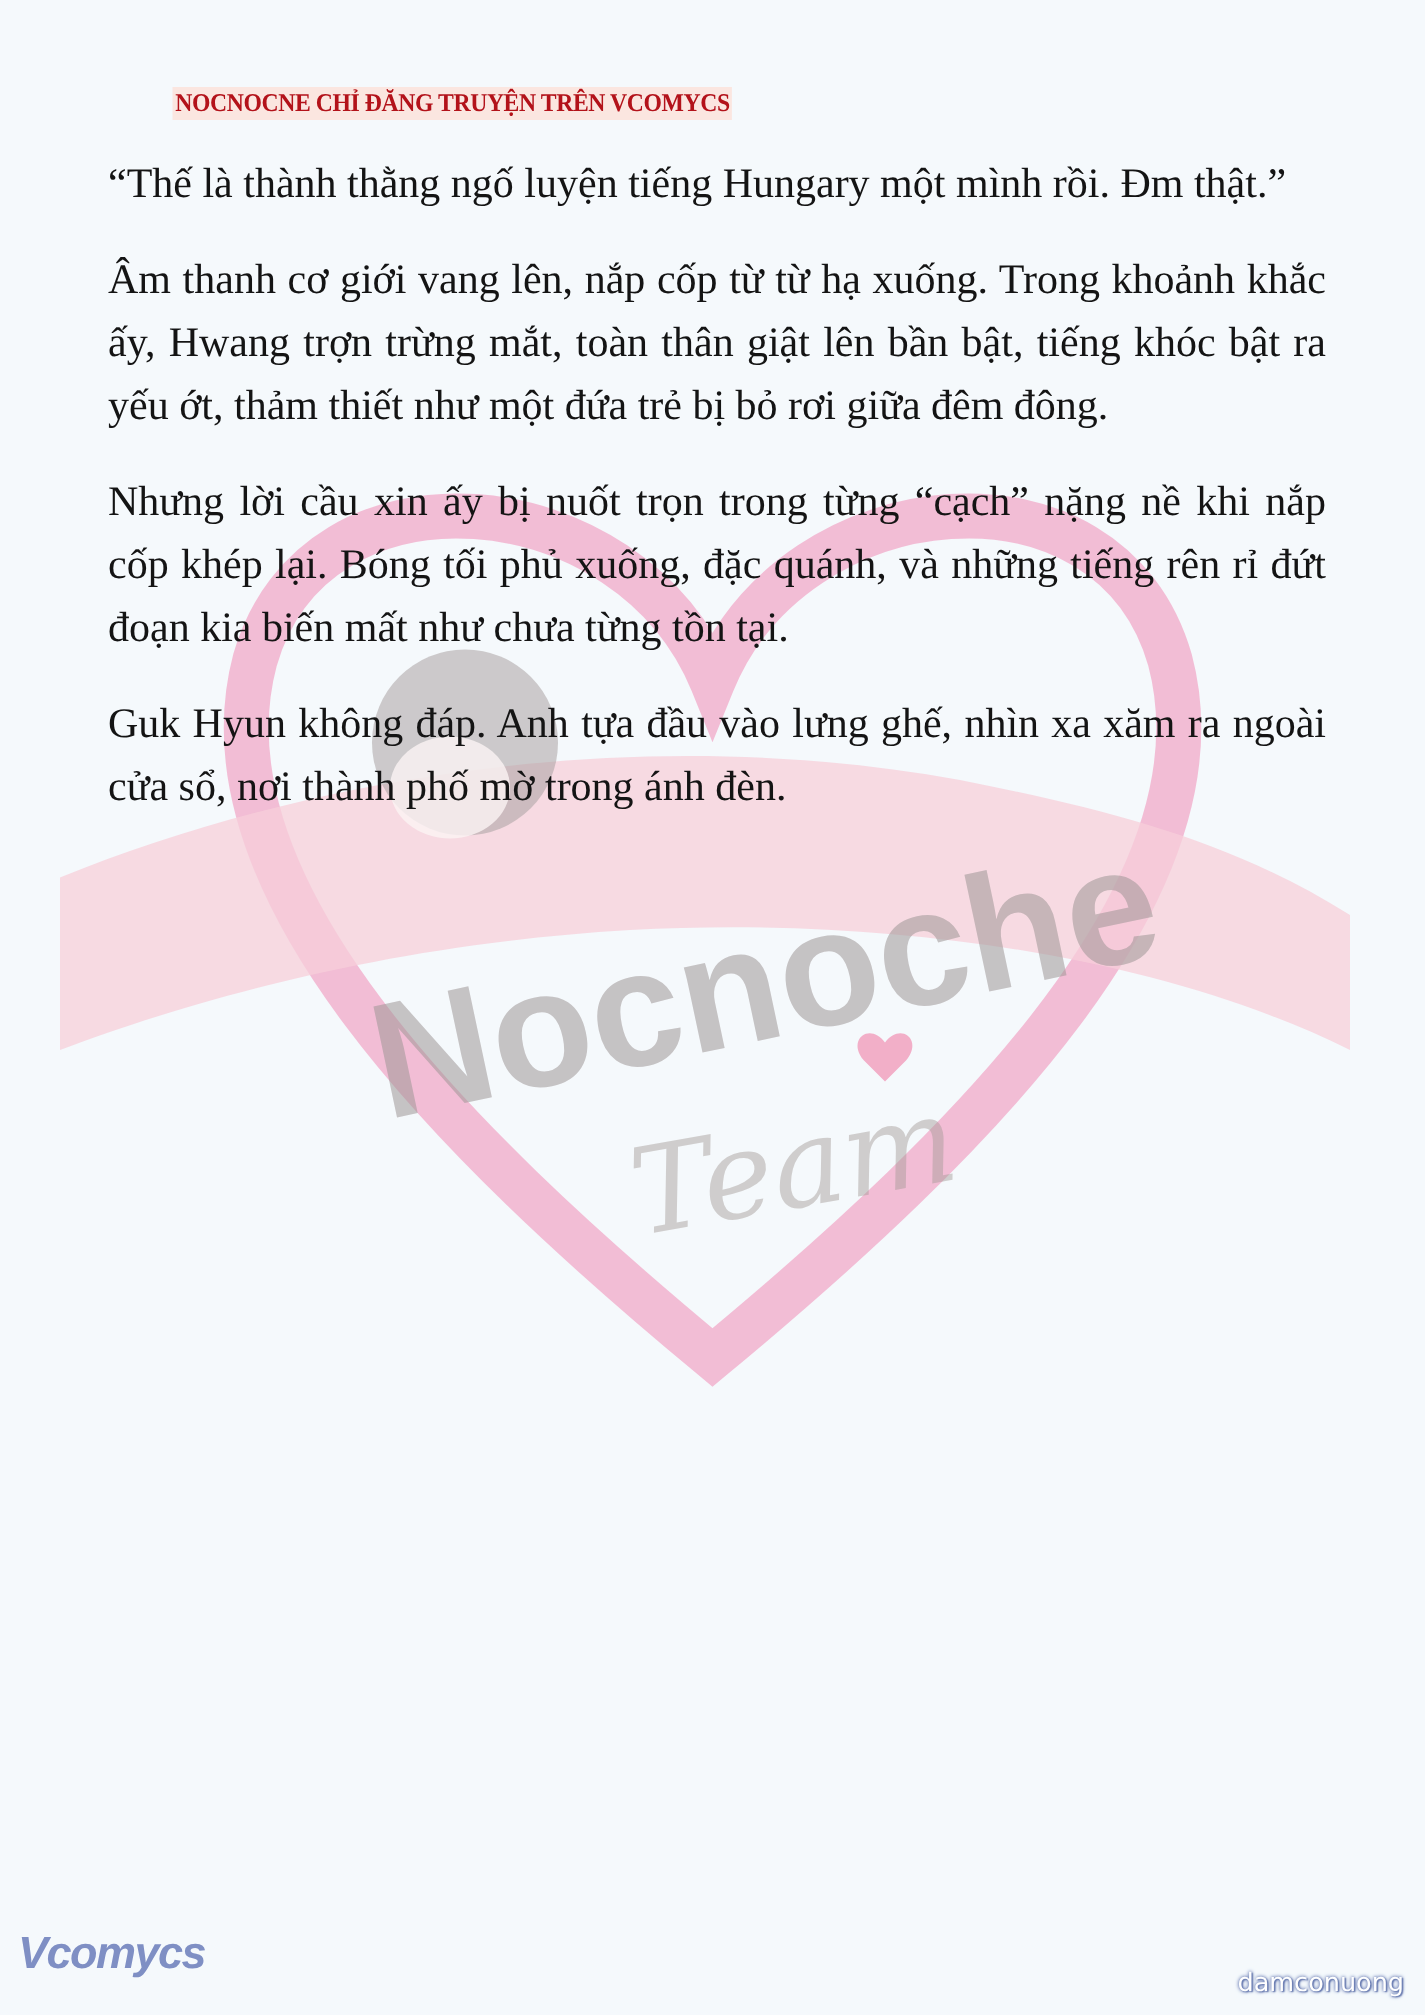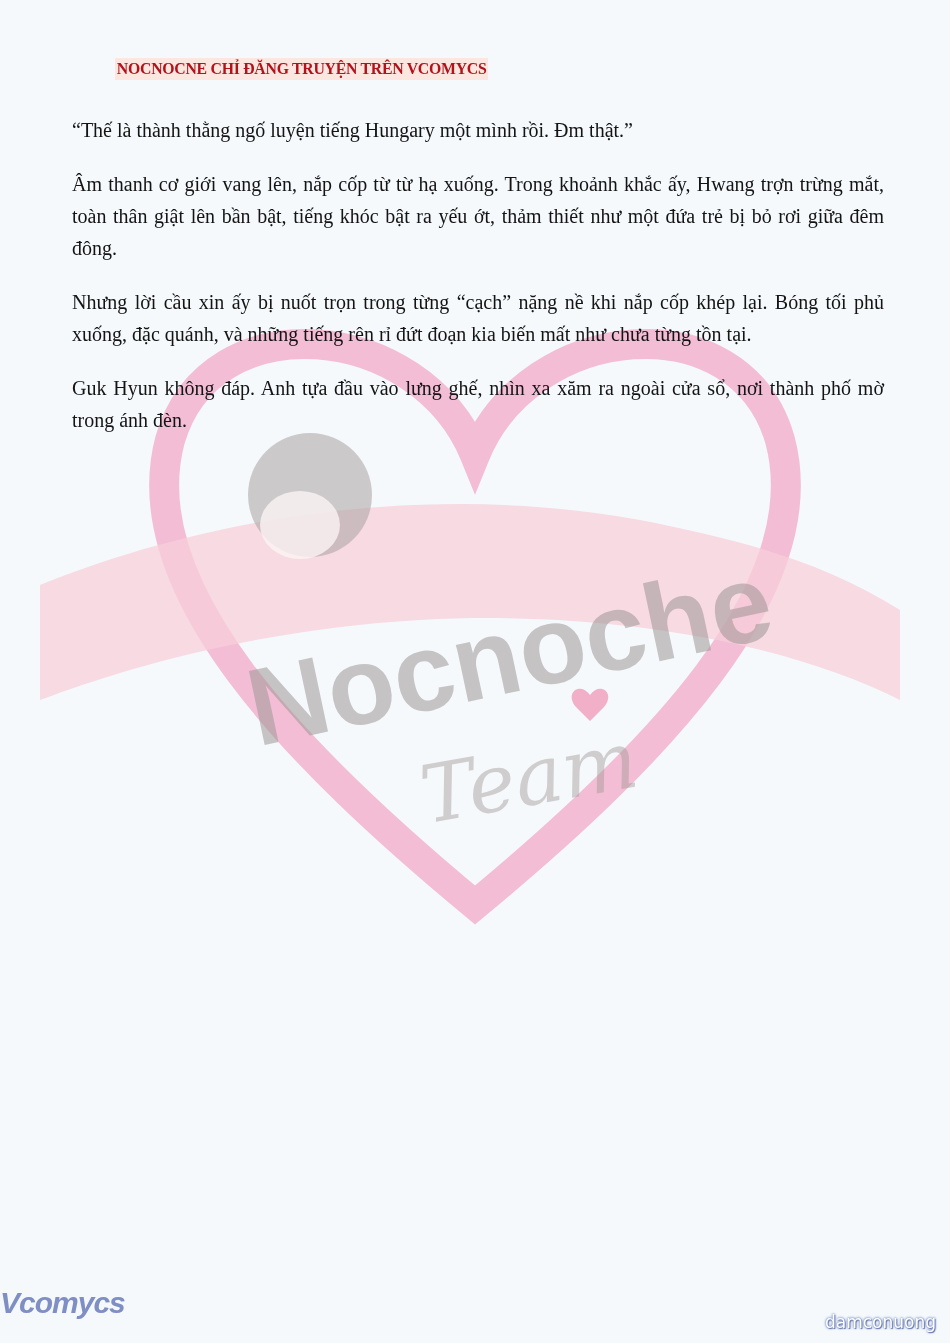--- a/index.html
+++ b/index.html
@@ -9,27 +9,27 @@
   }
   .watermark { position: absolute; left: 0; top: 0; width: 950px; height: 1343px; pointer-events: none; }
   .banner {
     position: absolute; left: 115px; top: 58px; height: 22px;
     background: #fbe6e0; color: #b3121a;
     font-family: "Liberation Serif", serif; font-weight: bold; font-size: 17px;
     letter-spacing: -0.3px; line-height: 22px; padding: 0 2px;
     transform: scaleX(0.93); transform-origin: left center;
   }
   .content {
-    position: absolute; left: 72px; top: 114px; width: 812px;
-    font-family: "Liberation Serif", serif; font-size: 20px; line-height: 32px;
+    position: absolute; left: 72px; top: 102px; width: 812px;
+    font-family: "Liberation Serif", serif; font-size: 28px; line-height: 42px;
     color: #141414; text-align: justify;
   }
   .content p { margin: 0 0 22px 0; }
   .footer-logo {
-    position: absolute; left: 0; top: 1286px;
+    position: absolute; left: 12px; top: 1286px;
     font-family: "Liberation Sans", sans-serif; font-style: italic; font-weight: bold;
     font-size: 30px; color: #7f8fc4; letter-spacing: -1px;
   }
   .footer-credit {
     position: absolute; right: 14px; top: 1312px;
     font-family: "DejaVu Sans", sans-serif; font-size: 17px; color: #ffffff;
     text-shadow: 0 0 2px #6f82b8, 0 0 3px #6f82b8, 1px 1px 1px #5a6da5;
   }
 </style>
 </head>

